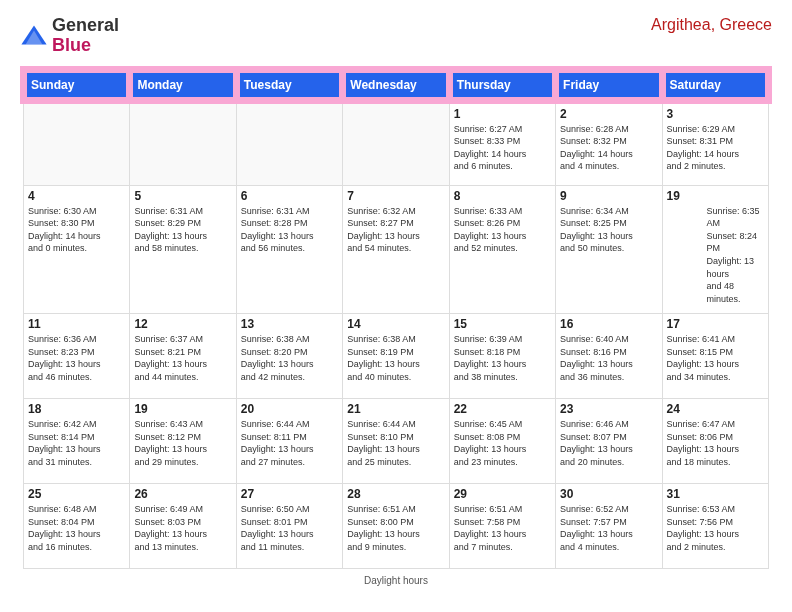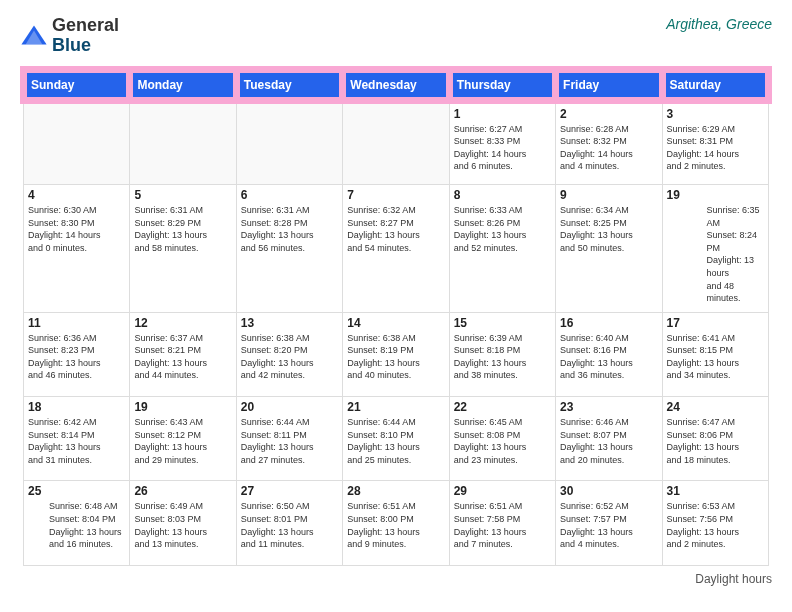--- a/index.html
+++ b/index.html
@@ -27,38 +27,37 @@
       display: flex;
       align-items: center;
       gap: 4px;
     }
     .logo-text {
       font-size: 18px;
       font-weight: bold;
       line-height: 1.1;
     }
     .logo-text span.general { color: #333; }
-    .logo-text span.blue { color: #0c4a6e; }
+    .logo-text span.blue { color: #be185d; }
     .logo-icon {
       width: 28px;
       height: 28px;
     }
     .title-block {
       text-align: right;
     }
     .month-title {
       font-size: 36px;
       font-weight: 300;
       color: #222;
       line-height: 1.1;
     }
     .subtitle {
-      font-size: 14px;
-      color: #0f766e;
-      font-style: italic;
+      font-size: 16px;
+      color: #b91c1c;
     }
     .calendar {
       flex: 1;
       border: 1px solid #ccc;
       border-collapse: collapse;
       width: 100%;
       table-layout: fixed;
     }
     .calendar th {
       background: #2563eb;
@@ -91,23 +90,23 @@
       display: block;
       margin-bottom: 2px;
     }
     .day-detail {
       font-size: 9px;
       color: #333;
       line-height: 1.4;
     }
     .footer {
       margin-top: 6px;
-      font-size: 12px;
+      font-size: 10px;
       color: #555;
-      text-align: right;
+      text-align: center;
     }
   </style>
 </head>
 <body>
 
 <div class="page">
   <div class="header">
     <div class="logo">
       <svg class="logo-icon" viewBox="0 0 40 40" xmlns="http://www.w3.org/2000/svg">
         <polygon points="20,5 38,32 2,32" fill="#2563eb"></polygon>
@@ -312,21 +311,21 @@
             <span class="day-num">24</span>
             <div class="day-detail" style="white-space: pre-line;">Sunrise: 6:47 AM
 Sunset: 8:06 PM
 Daylight: 13 hours
 and 18 minutes.</div>
           </td>
         </tr>
         <tr>
           <td>
             <span class="day-num">25</span>
-            <div class="day-detail" style="white-space: pre-line; margin-left: 21px;">Sunrise: 6:48 AM
+            <div class="day-detail" style="white-space: pre-line;">Sunrise: 6:48 AM
 Sunset: 8:04 PM
 Daylight: 13 hours
 and 16 minutes.</div>
           </td>
           <td>
             <span class="day-num">26</span>
             <div class="day-detail" style="white-space: pre-line;">Sunrise: 6:49 AM
 Sunset: 8:03 PM
 Daylight: 13 hours
 and 13 minutes.</div>

